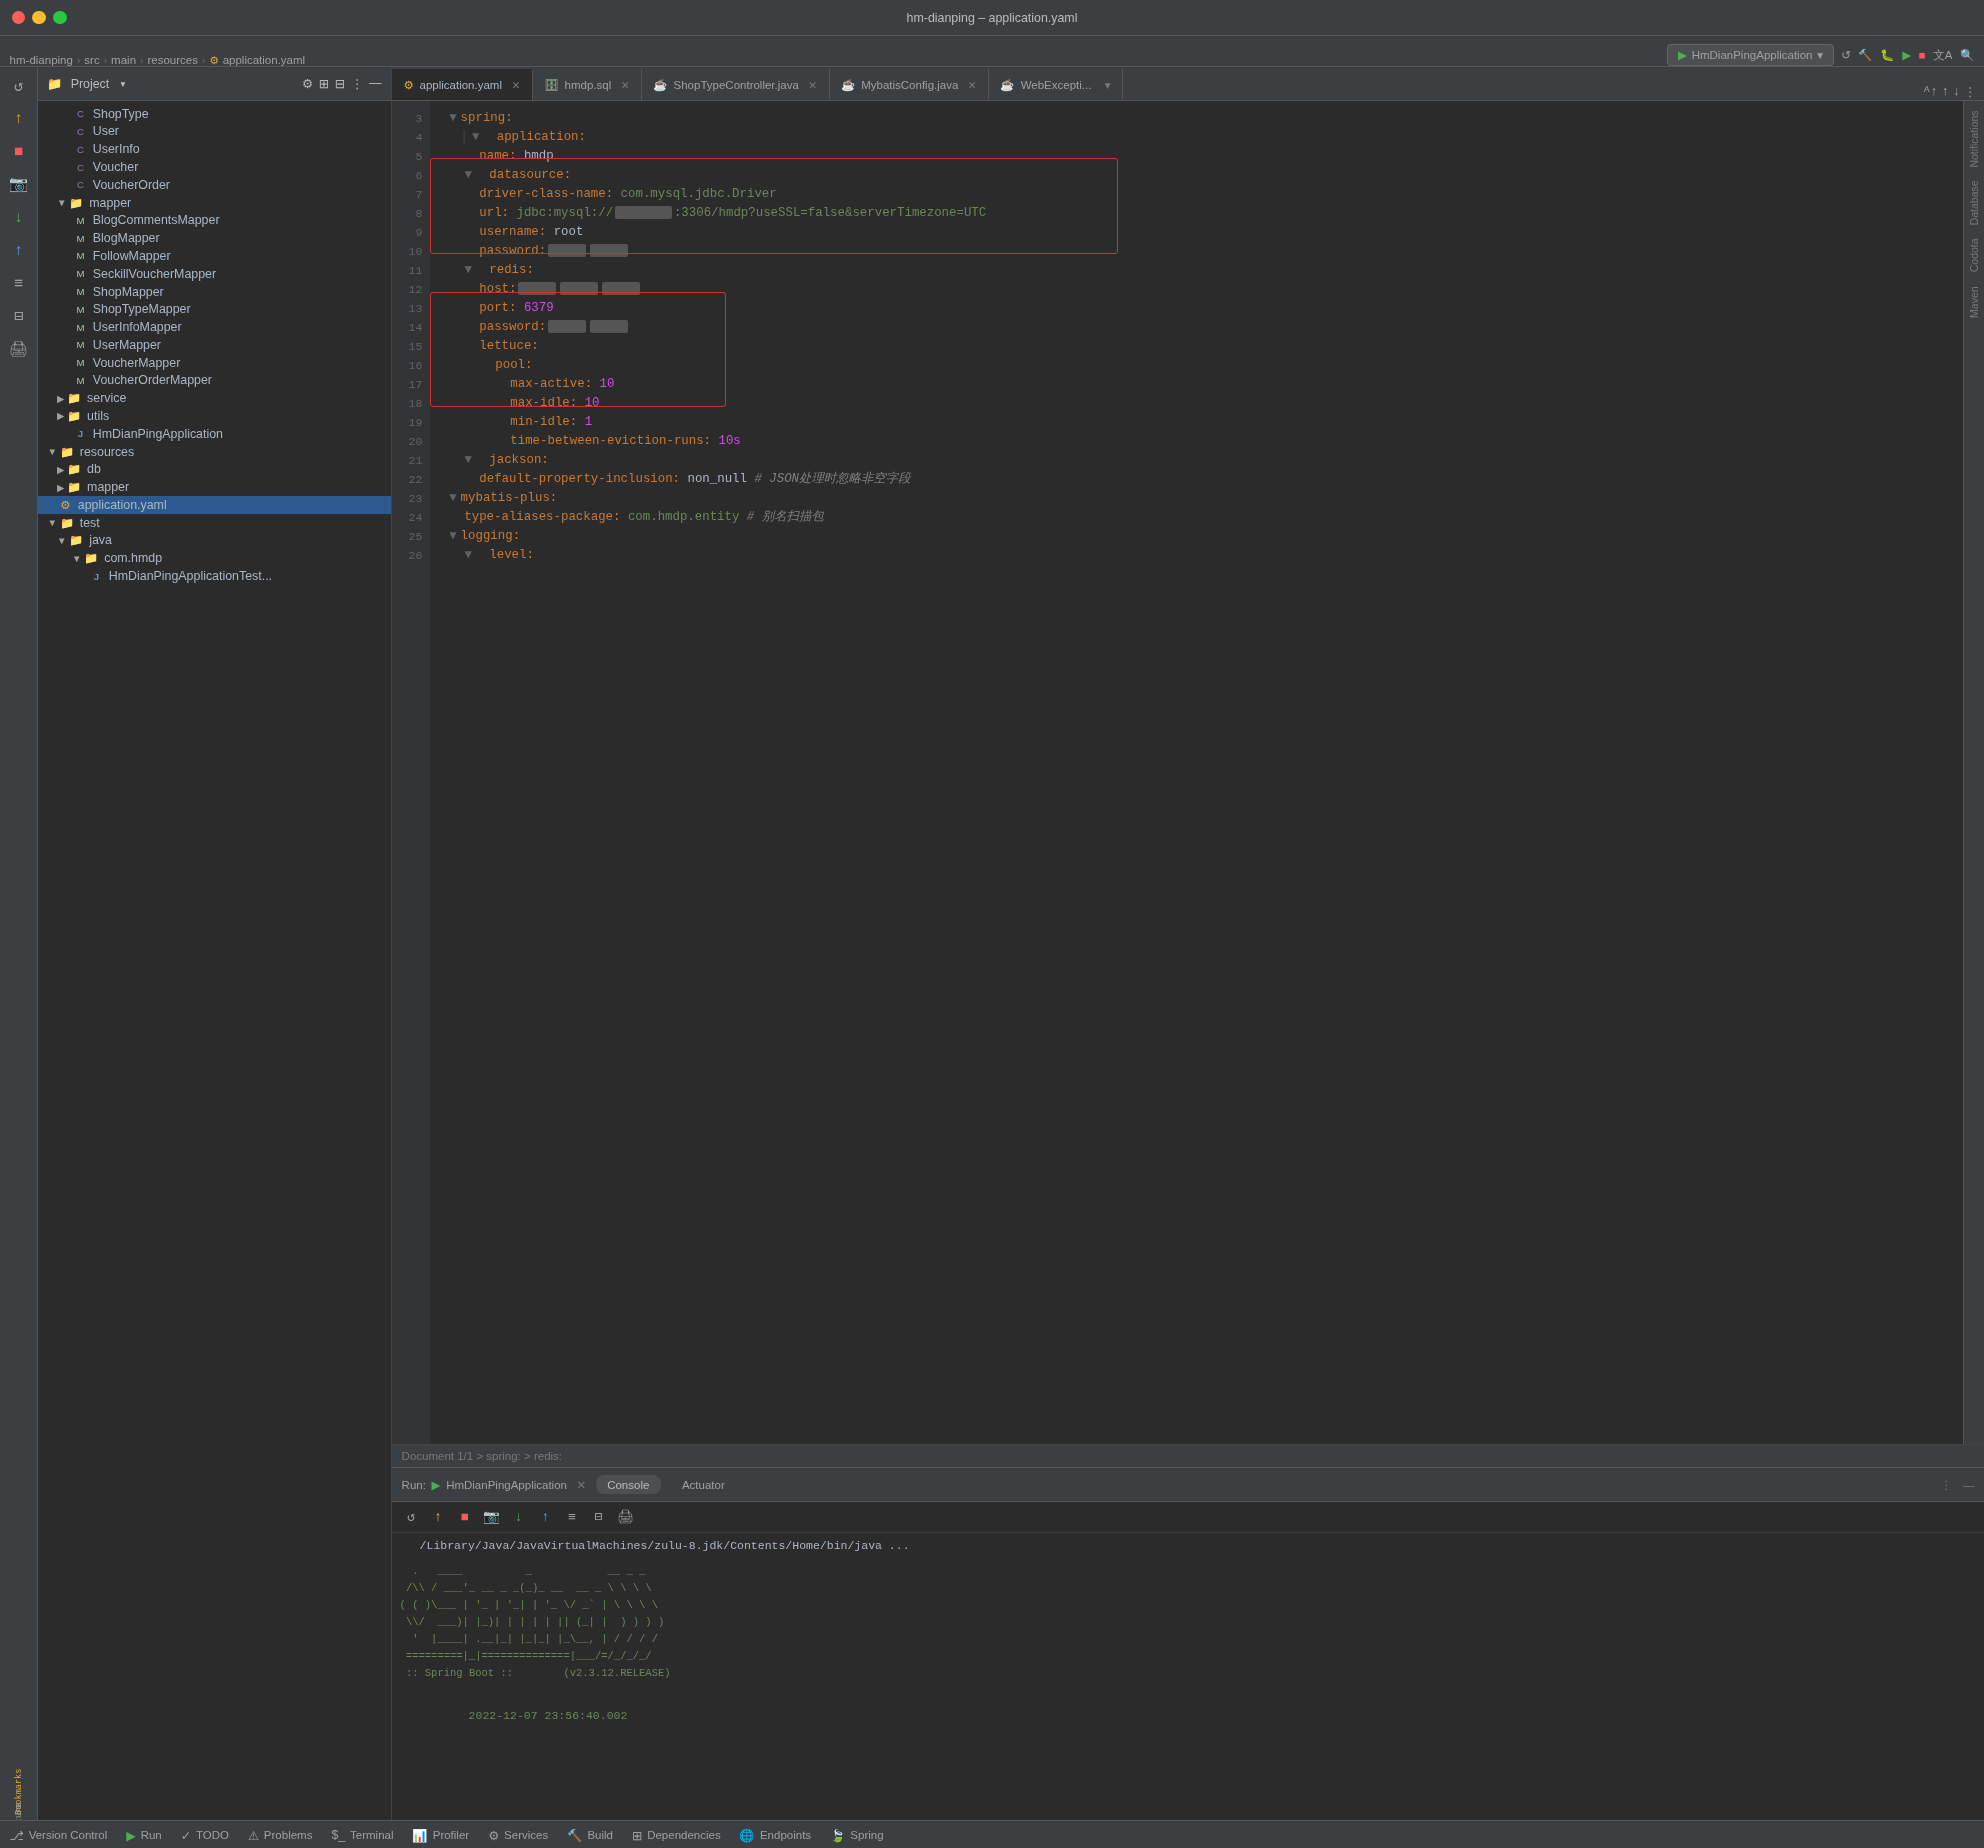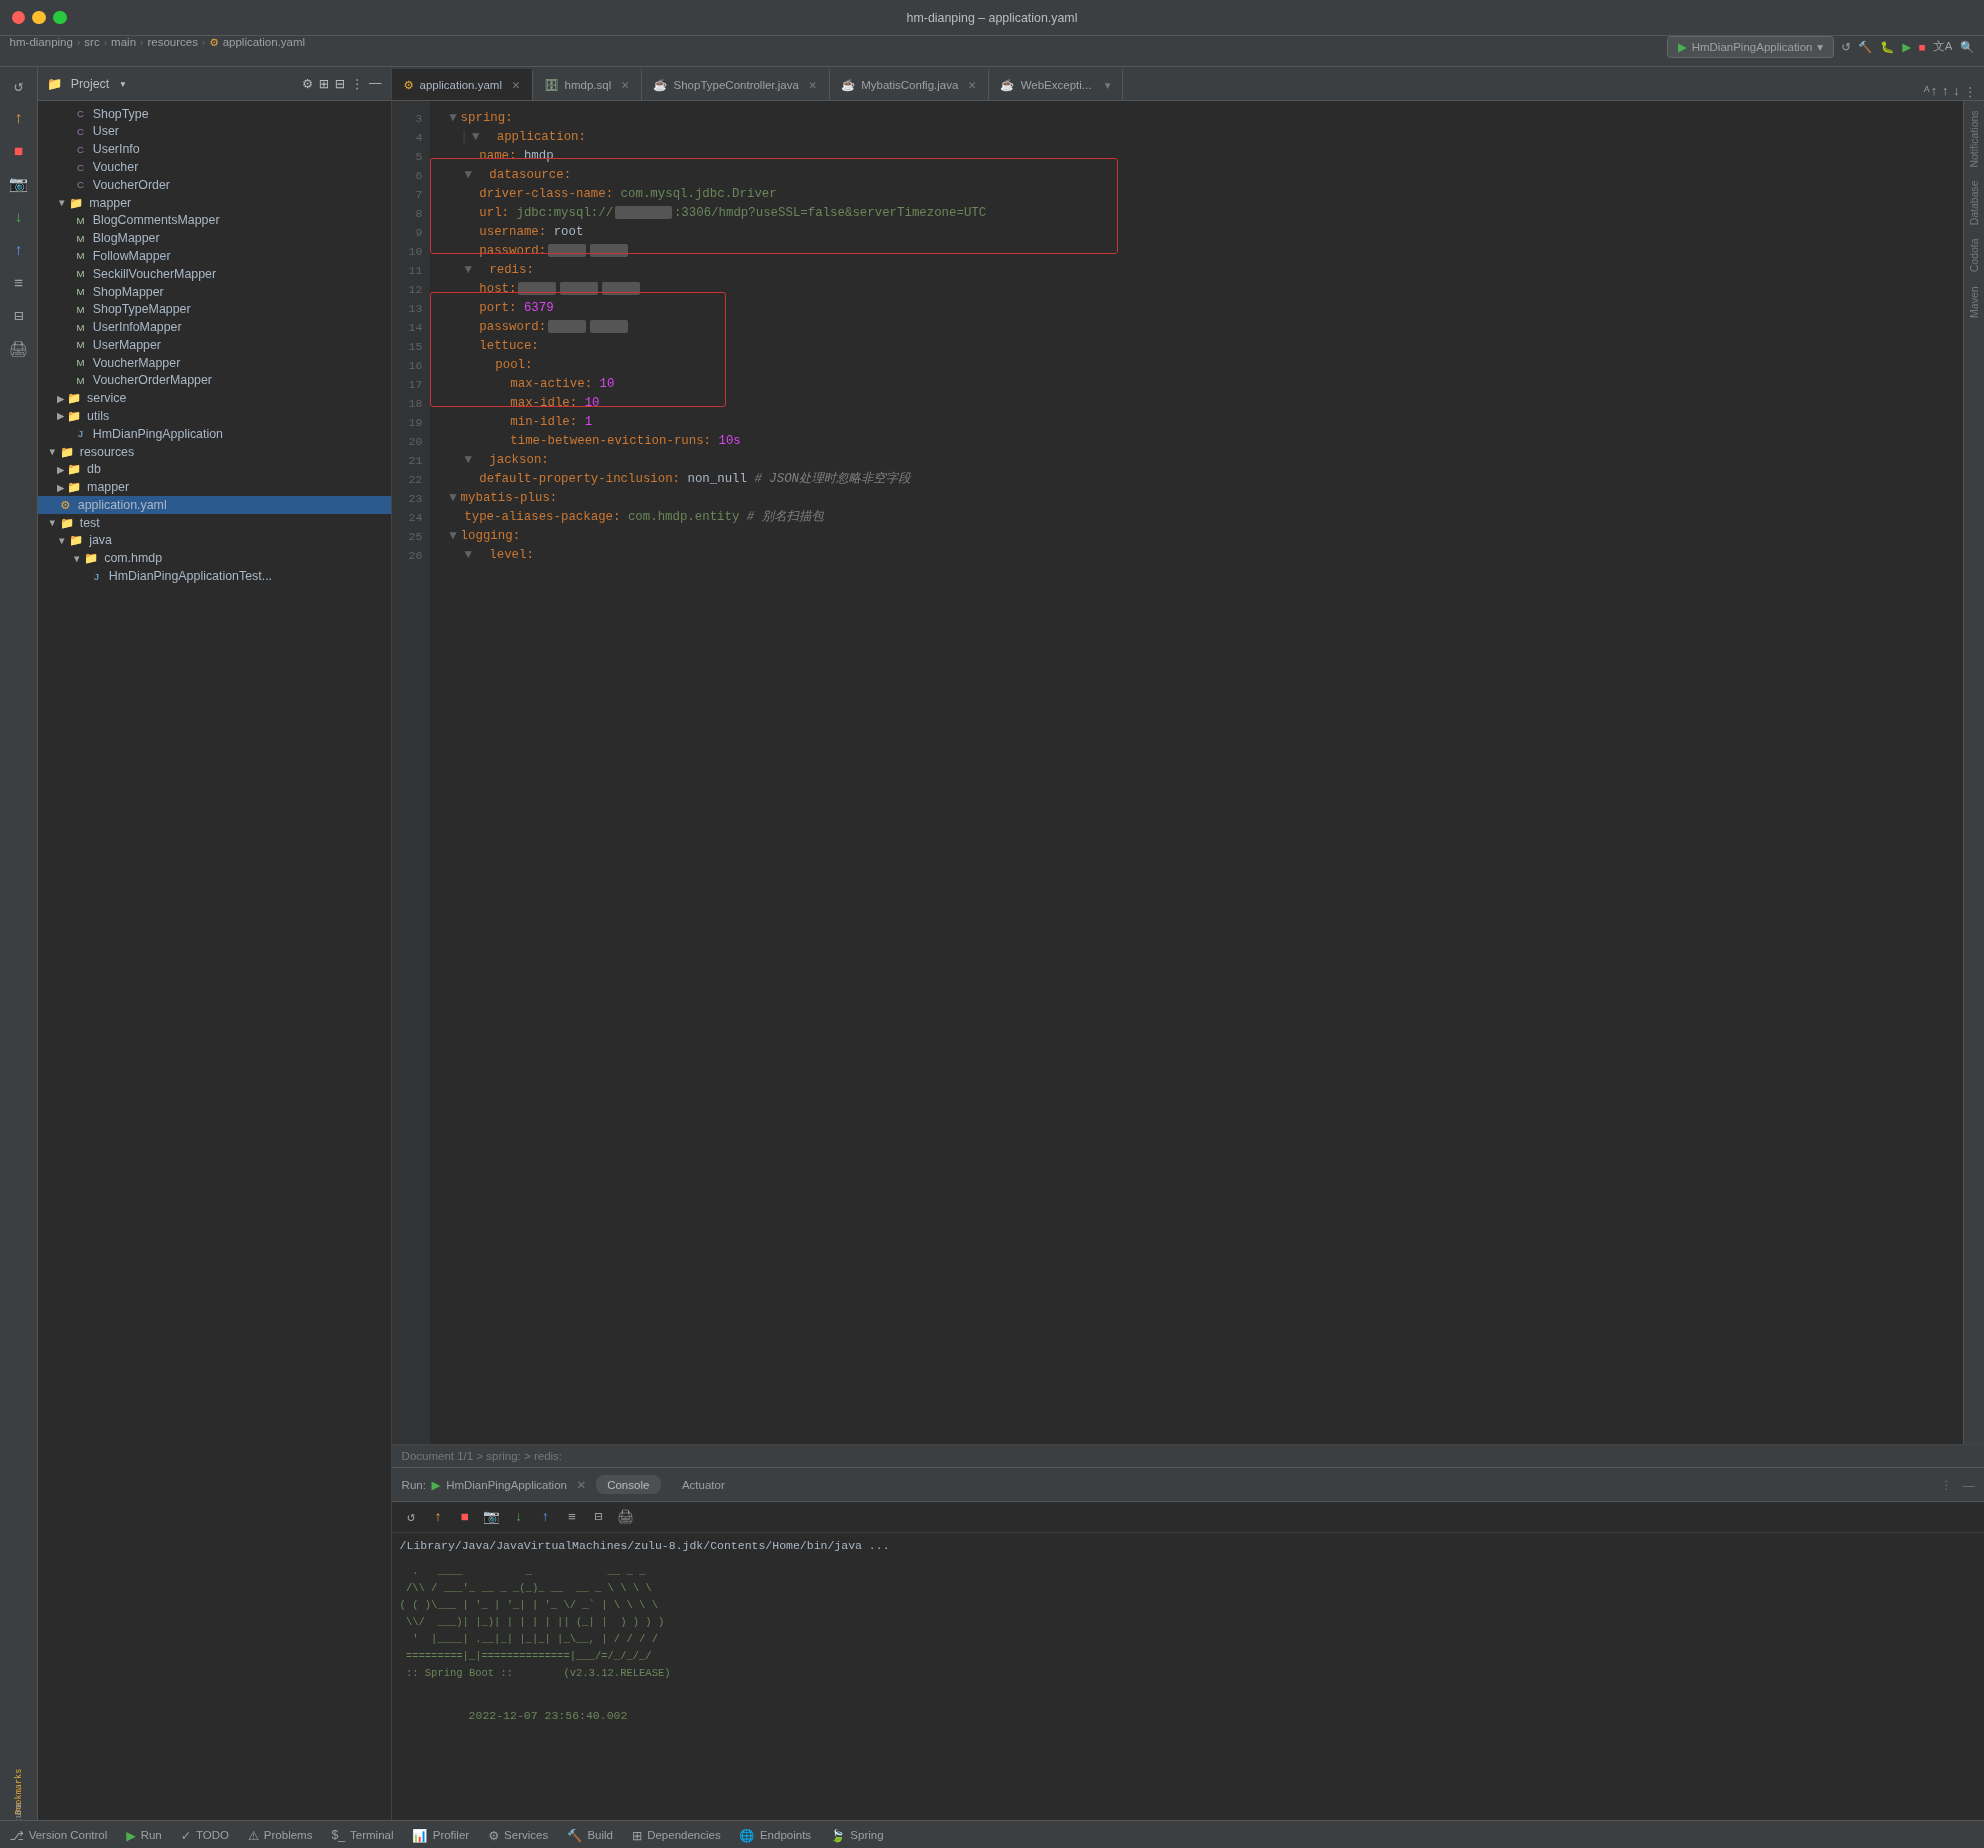--- a/index.html
+++ b/index.html
@@ -42,21 +42,21 @@
     }
     .wc-close { background: #ff5f57; }
     .wc-min { background: #febc2e; }
     .wc-max { background: #28c840; }
 
     
     .breadcrumb-bar {
       height: 31px;
       background: #3c3f41;
       display: flex;
-      align-items: flex-start;
+      align-items: flex-end;
       padding: 0 9.6px;
       gap: 3.8px;
       font-size: 11.5px;
       color: #9da0a4;
       font-family: -apple-system, sans-serif;
       border-bottom: 1px solid #555;
     }
     .breadcrumb-bar span { color: #9da0a4; }
     .breadcrumb-bar .sep { color: #666; }
     .breadcrumb-bar .file-icon { color: #e8a838; font-size: 10.5px; }
@@ -305,21 +305,21 @@
       flex: 1;
       overflow: auto;
       padding: 3.8px 7.6px;
       font-size: 11.5px;
       line-height: 17px;
       color: #a9b7c6;
     }
     .console-line { white-space: pre; font-family: 'Courier New', monospace; }
     .console-link { color: #589df6; }
     .spring-ascii { color: #6a8759; font-size: 10.5px; }
-    .console-path { color: #a9b7c6; }
+    .console-path { color: #a9b7c6; margin-left: 20px; }
 
     
     .status-bar {
       height: 29px;
       background: #3c3f41;
       display: flex;
       align-items: center;
       padding: 0 9.6px;
       gap: 19px;
       font-size: 11.5px;

